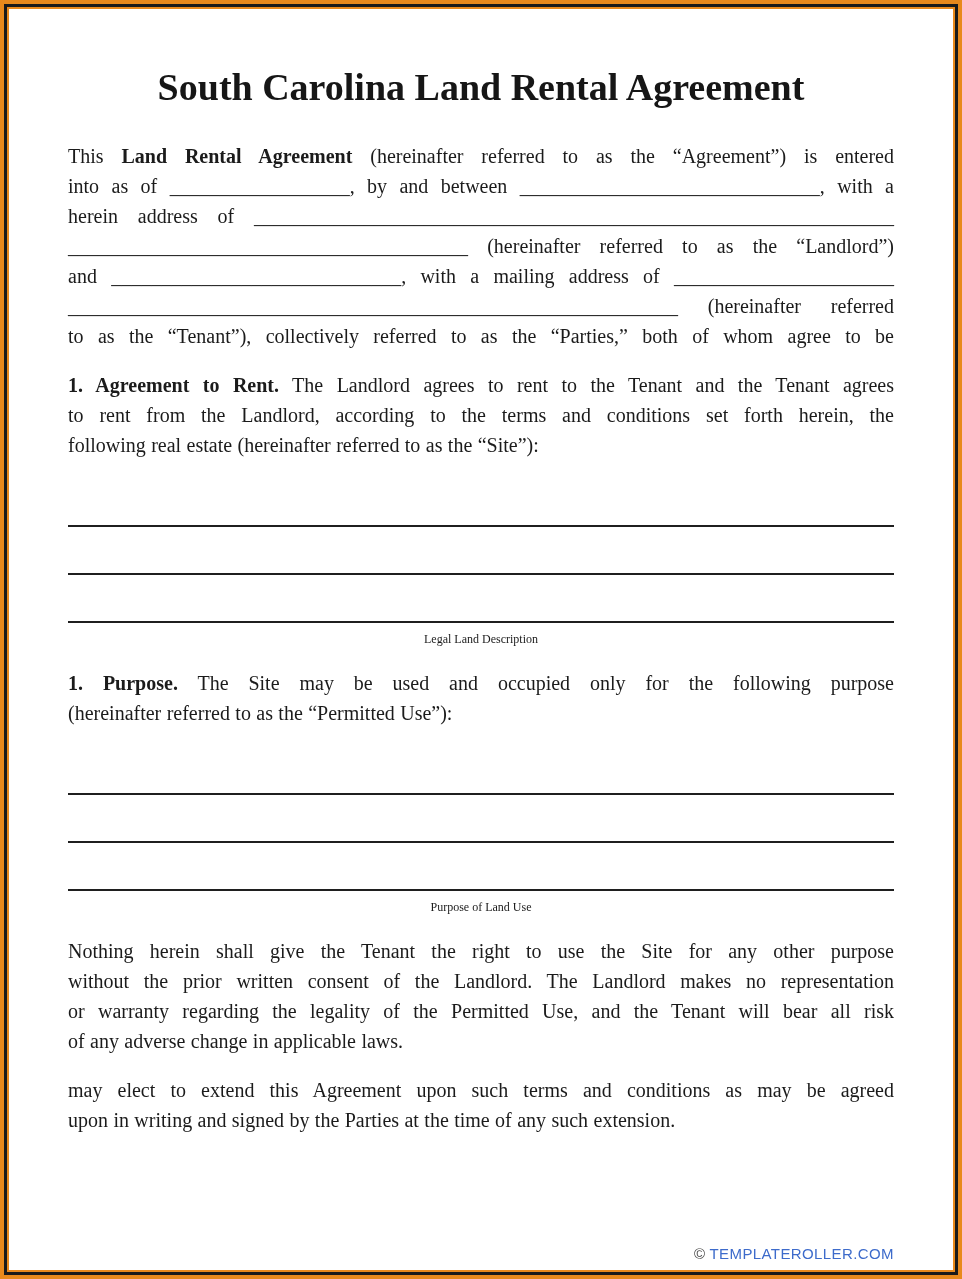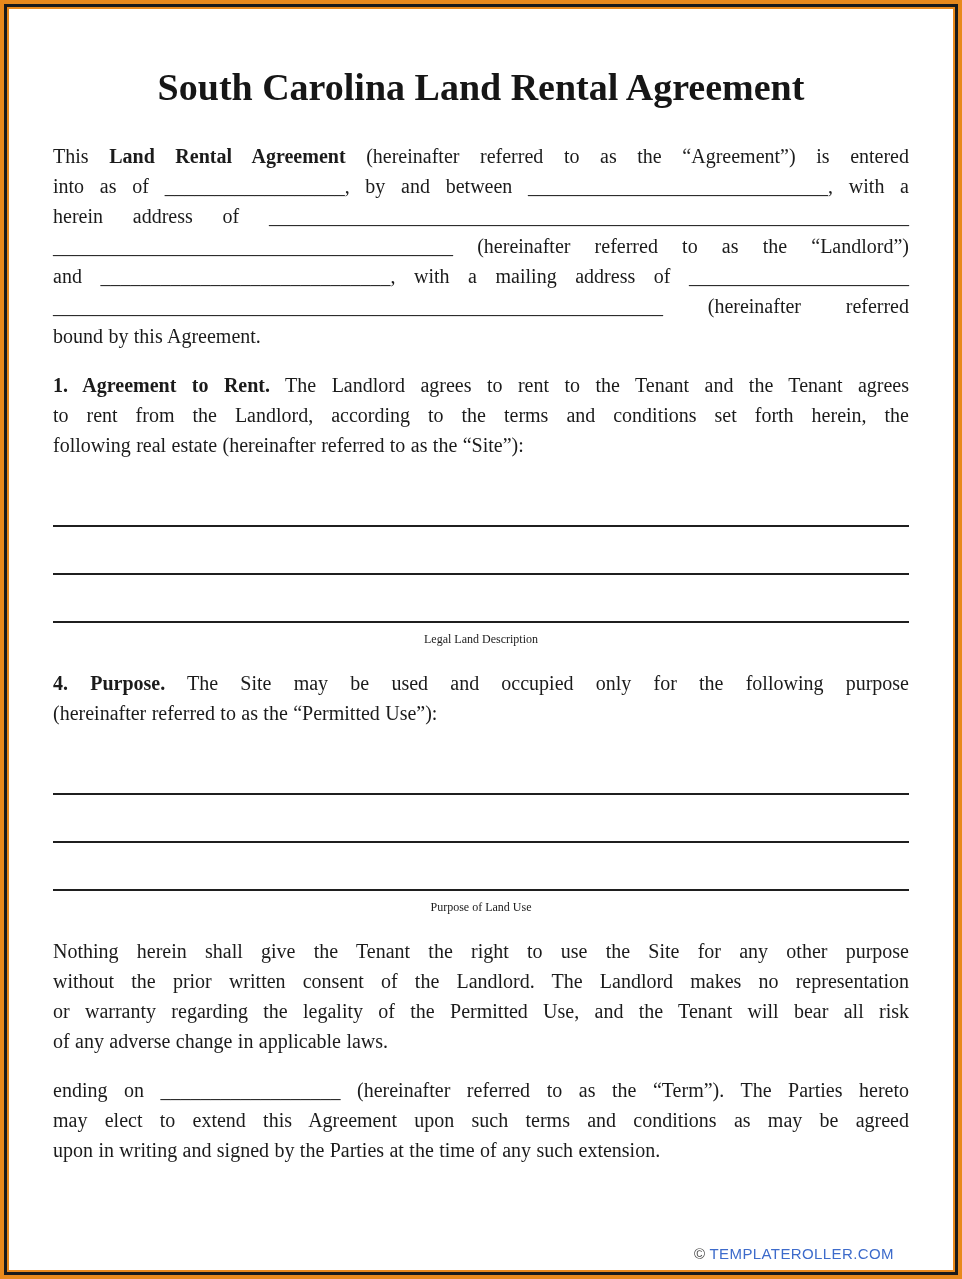--- a/index.html
+++ b/index.html
@@ -19,21 +19,21 @@
     height: 100%;
     box-sizing: border-box;
     border: 3px solid #1A1A1A;
   }
   .page-inner {
     width: 100%;
     height: 100%;
     box-sizing: border-box;
     border: 2px solid #E8891C;
     background: #FFFFFF;
-    padding: 0 44px;
+    padding: 0 59px;
     position: relative;
     overflow: hidden;
     font-family: "Liberation Serif", "DejaVu Serif", serif;
     color: #1B1B1B;
   }
   .doc-title {
     margin: 56px 0 30px 0;
     text-align: center;
     font-size: 38px;
     line-height: 1.2;
@@ -99,51 +99,50 @@
       <h1 class="doc-title">South Carolina Land Rental Agreement</h1>
 
       <main>
           <div class="para">
             <div class="line">This <b>Land Rental Agreement</b> (hereinafter referred to as the “Agreement”) is entered</div>
             <div class="line">into as of __________________, by and between ______________________________, with a</div>
             <div class="line">herein address of ________________________________________________________________</div>
             <div class="line">________________________________________ (hereinafter referred to as the “Landlord”)</div>
             <div class="line">and _____________________________, with a mailing address of ______________________</div>
             <div class="line">_____________________________________________________________ (hereinafter referred</div>
-            <div class="line last">bound by this Agreement.</div>
+            <div class="line">to as the “Tenant”), collectively referred to as the “Parties,” both of whom agree to be</div>
           </div>
           <div class="para">
             <div class="line"><b>1. Agreement to Rent.</b> The Landlord agrees to rent to the Tenant and the Tenant agrees</div>
             <div class="line">to rent from the Landlord, according to the terms and conditions set forth herein, the</div>
             <div class="line last">following real estate (hereinafter referred to as the “Site”):</div>
           </div>
           <div class="blanks">
             <div class="blank-line"></div>
             <div class="blank-line"></div>
             <div class="blank-line"></div>
             <div class="blank-caption">Legal Land Description</div>
           </div>
           <div class="para">
-            <div class="line"><b>4. Purpose.</b> The Site may be used and occupied only for the following purpose</div>
+            <div class="line"><b>1. Purpose.</b> The Site may be used and occupied only for the following purpose</div>
             <div class="line last">(hereinafter referred to as the “Permitted Use”):</div>
           </div>
           <div class="blanks">
             <div class="blank-line"></div>
             <div class="blank-line"></div>
             <div class="blank-line"></div>
             <div class="blank-caption">Purpose of Land Use</div>
           </div>
           <div class="para">
             <div class="line">Nothing herein shall give the Tenant the right to use the Site for any other purpose</div>
             <div class="line">without the prior written consent of the Landlord. The Landlord makes no representation</div>
             <div class="line">or warranty regarding the legality of the Permitted Use, and the Tenant will bear all risk</div>
             <div class="line last">of any adverse change in applicable laws.</div>
           </div>
           <div class="para">
-            <div class="line">ending on __________________ (hereinafter referred to as the “Term”). The Parties hereto</div>
             <div class="line">may elect to extend this Agreement upon such terms and conditions as may be agreed</div>
             <div class="line last">upon in writing and signed by the Parties at the time of any such extension.</div>
           </div>
         </main>
 
       <div class="doc-footer">
         <span class="copyright-symbol">©</span><a class="brand-link">TEMPLATEROLLER.COM</a>
       </div>
 
     </div>

